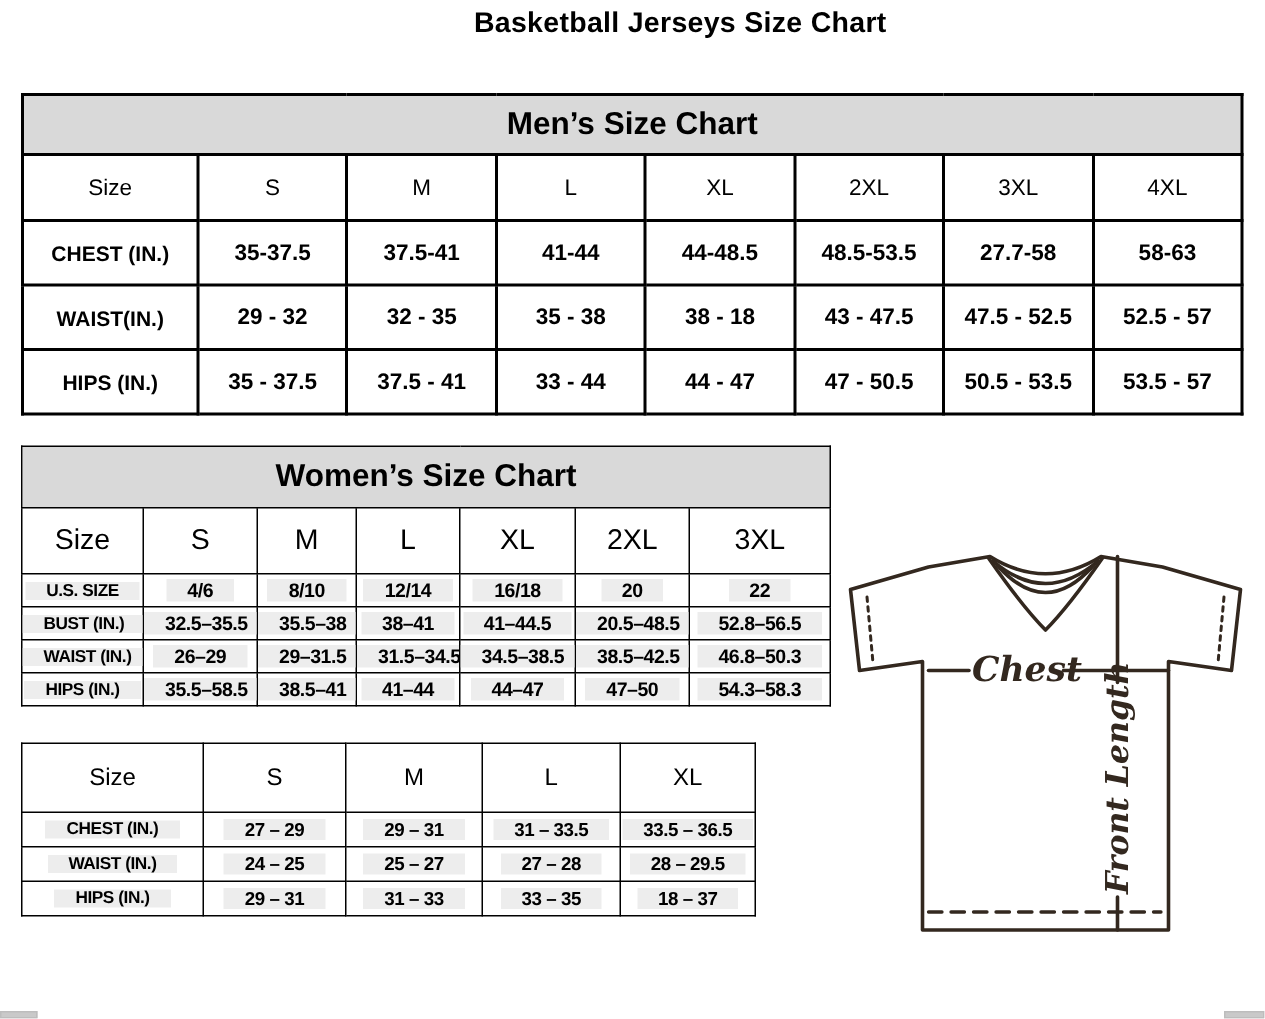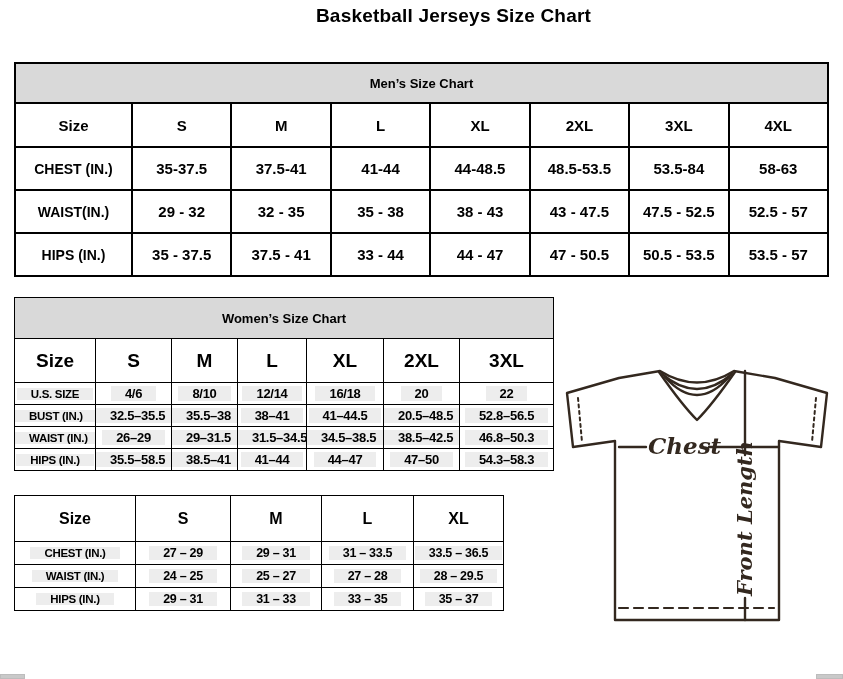--- a/index.html
+++ b/index.html
@@ -7,22 +7,22 @@
     width:843px; height:679px; position:relative; overflow:hidden;
     background:#ffffff; font-family:"Liberation Sans", sans-serif; color:#000;
   }
   .page-title {
     position:absolute; top:5px; left:0; width:100%;
     text-align:center; font-size:19px; font-weight:bold; letter-spacing:0.2px;margin-left:32px;
   }
   table { position:absolute; border-collapse:collapse; table-layout:fixed; background:#fff; }
   th, td { border:2px solid #000; text-align:center; vertical-align:middle; padding:0; overflow:hidden; }
   .tight th, .tight td { border-width:1.5px; }
-  tr.band-row th { background:#d9d9d9; font-size:13px; font-weight:bold; }
-  tr.head-row th { font-weight:bold;text-align:center; }
+  tr.band-row th { background:#d9d9d9; font-size:21px; font-weight:bold; }
+  tr.head-row th { font-weight:normal;text-align:center; }
   tbody th, tbody td { font-weight:bold; }
 
   
   #mens { left:14px; top:62px; width:815px; }
   #mens tr.band-row { height:40px; }
   #mens tr.head-row { height:44px; font-size:15px; }
   #mens tbody tr { height:43px; font-size:15px; }
   #mens tbody th { font-size:14px; }
 
   
@@ -83,29 +83,29 @@
       </tr>
     </thead>
     <tbody>
       <tr>
         <th><span class="cellv">CHEST (IN.)</span></th>
         <td><span class="cellv">35-37.5</span></td>
         <td><span class="cellv">37.5-41</span></td>
         <td><span class="cellv">41-44</span></td>
         <td><span class="cellv">44-48.5</span></td>
         <td><span class="cellv">48.5-53.5</span></td>
-        <td><span class="cellv">53.5-84</span></td>
+        <td><span class="cellv">27.7-58</span></td>
         <td><span class="cellv">58-63</span></td>
       </tr>
       <tr>
         <th><span class="cellv">WAIST(IN.)</span></th>
         <td><span class="cellv">29 - 32</span></td>
         <td><span class="cellv">32 - 35</span></td>
         <td><span class="cellv">35 - 38</span></td>
-        <td><span class="cellv">38 - 43</span></td>
+        <td><span class="cellv">38 - 18</span></td>
         <td><span class="cellv">43 - 47.5</span></td>
         <td><span class="cellv">47.5 - 52.5</span></td>
         <td><span class="cellv">52.5 - 57</span></td>
       </tr>
       <tr>
         <th><span class="cellv">HIPS (IN.)</span></th>
         <td><span class="cellv">35 - 37.5</span></td>
         <td><span class="cellv">37.5 - 41</span></td>
         <td><span class="cellv">33 - 44</span></td>
         <td><span class="cellv">44 - 47</span></td>
@@ -210,21 +210,21 @@
         <td><span class="cellv">24 – 25</span></td>
         <td><span class="cellv">25 – 27</span></td>
         <td><span class="cellv">27 – 28</span></td>
         <td><span class="cellv">28 – 29.5</span></td>
       </tr>
       <tr>
         <th><span class="cellv">HIPS (IN.)</span></th>
         <td><span class="cellv">29 – 31</span></td>
         <td><span class="cellv">31 – 33</span></td>
         <td><span class="cellv">33 – 35</span></td>
-        <td><span class="cellv">35 – 37</span></td>
+        <td><span class="cellv">18 – 37</span></td>
       </tr>
     </tbody>
   </table>
 
 <div class="jersey-wrap">
   <svg width="288" height="319" viewBox="0 0 288 319">
     <g fill="none" stroke="#33281f" stroke-width="2.4" stroke-linejoin="round" stroke-linecap="round">
 
       <path fill="#ffffff" d="M105,13 L64,20 L12,35 L18,89 L60,83 L60,262 L224,262 L224,83 L266,89 L272,35 L220,20 L179,13 Q142,36 105,13 Z"></path>
 

